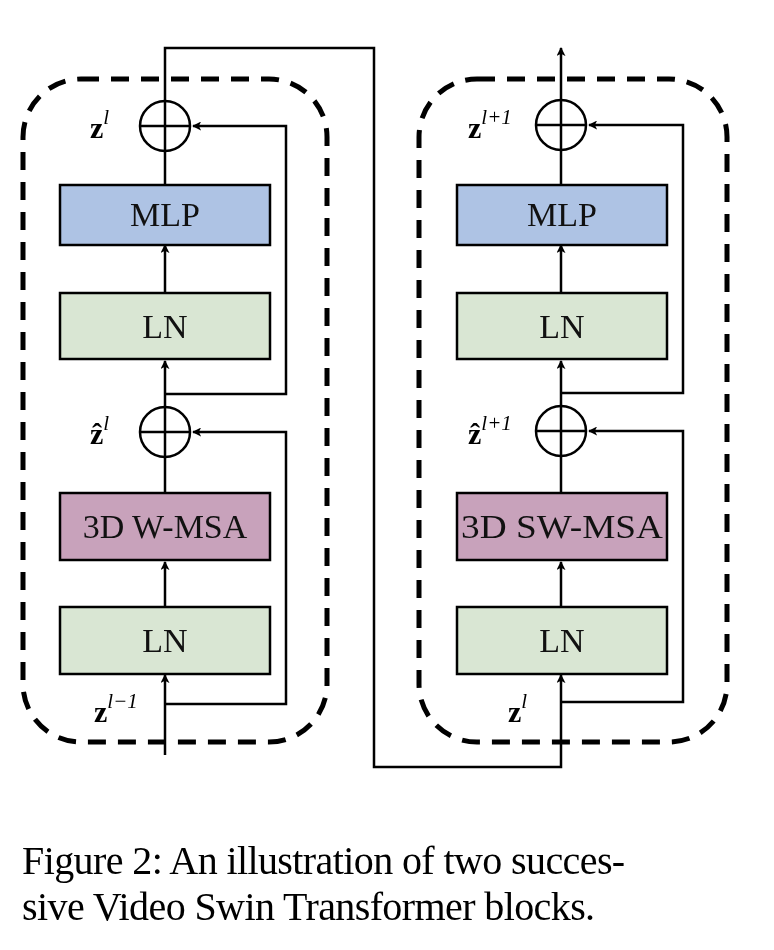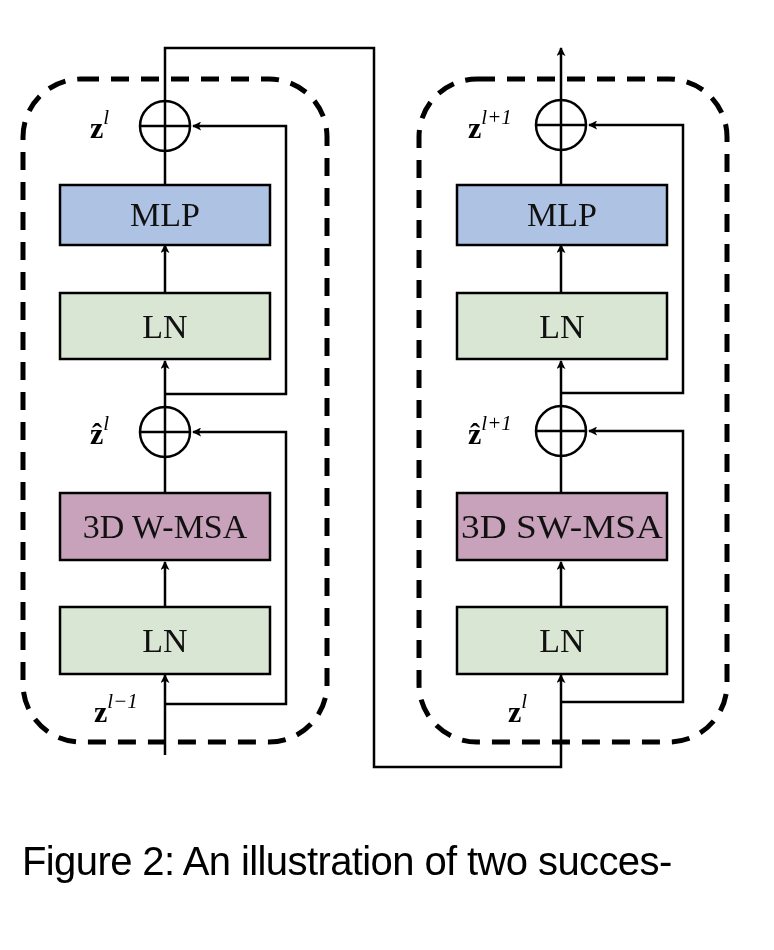--- a/index.html
+++ b/index.html
@@ -3,21 +3,21 @@
 <meta charset="utf-8">
 <style>
   html, body { margin: 0; padding: 0; background: #ffffff; }
   body { width: 774px; height: 950px; position: relative; overflow: hidden; }
   #fig { position: absolute; left: 0; top: 0; }
   .boxlabel { font-family: "Liberation Serif", serif; font-size: 34px; fill: #111111; }
   .varlabel { font-family: "Liberation Serif", serif; font-size: 30px; font-weight: bold; fill: #000; }
   .sup { font-family: "Liberation Serif", serif; font-size: 21px; font-style: italic; font-weight: normal; fill: #000; }
   .caption {
     position: absolute; left: 22px; top: 838px; width: 740px;
-    font-family: Liberation Sans, sans-serif; font-size: 40px; line-height: 46px; color: #000;
+    font-family: Liberation Serif, serif; font-size: 40px; line-height: 46px; color: #000;
     letter-spacing: -0.6px;
   }
 </style>
 </head>
 <body>
 
 <svg id="fig" width="774" height="830" viewBox="0 0 774 830">
   <defs>
     <marker id="arrow" viewBox="0 0 20 20" refX="18" refY="10" markerWidth="9" markerHeight="9" orient="auto" markerUnits="userSpaceOnUse">
       <path d="M0,0 L20,10 L0,20 L5,10 Z" fill="#000"></path>
@@ -107,13 +107,14 @@
     </g>
 
     <text class="varlabel" x="468" y="138"><tspan>z</tspan><tspan class="sup" dy="-14">l+1</tspan></text>
     <text class="varlabel" x="468" y="444"><tspan>ẑ</tspan><tspan class="sup" dy="-14">l+1</tspan></text>
     <text class="varlabel" x="508" y="722"><tspan>z</tspan><tspan class="sup" dy="-14">l</tspan></text>
   </g>
 </svg>
 
 <div class="caption">
   <div>Figure 2: An illustration of two succes-</div>
+  <div>sive Video Swin Transformer blocks.</div>
 </div>
 
 </body></html>

